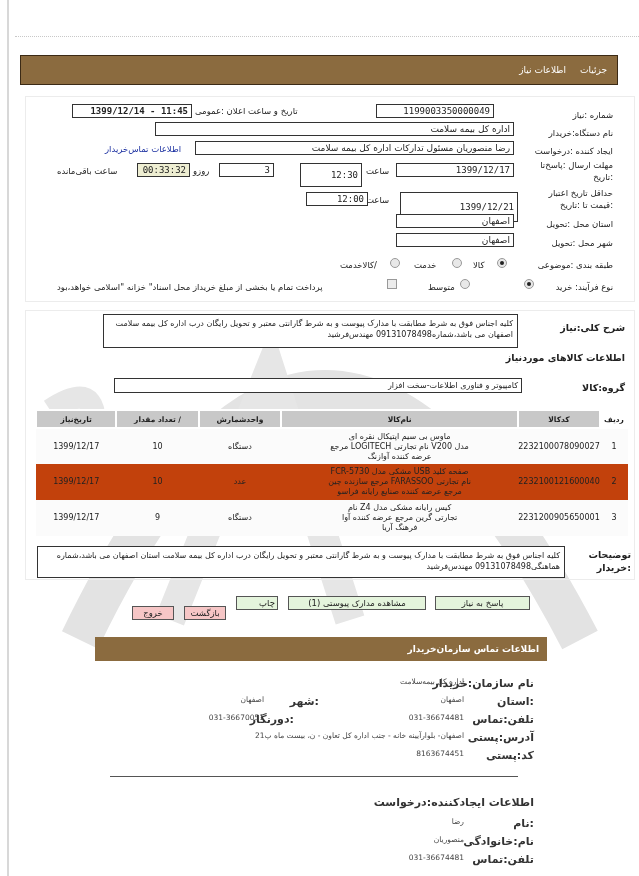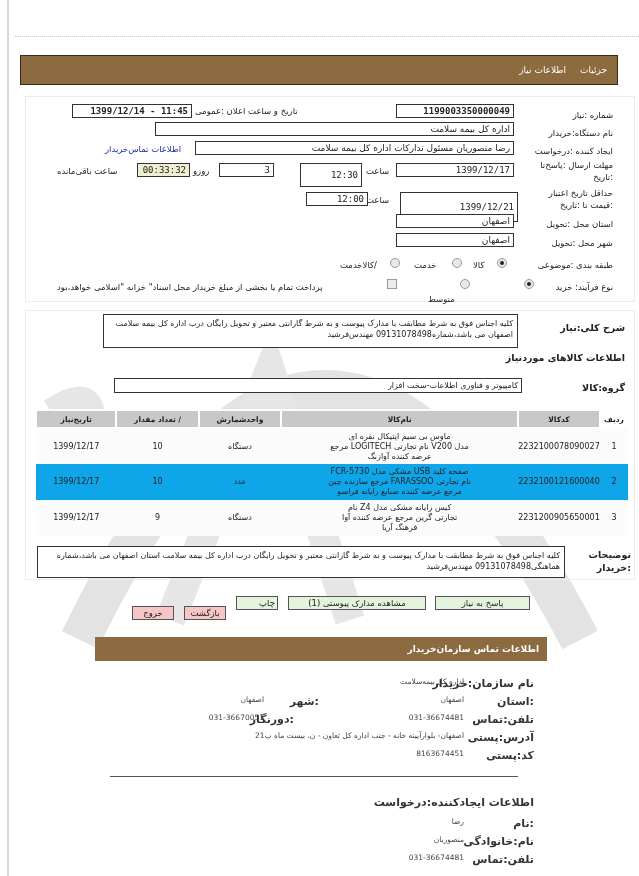--- a/index.html
+++ b/index.html
@@ -17,21 +17,21 @@
   .box.rt { justify-content: flex-start; }
   .timer { background: #eeeed2; }
   .link { position: absolute; color: #1a2fa0; font-size: 8.5px; white-space: nowrap; }
   .radio { position: absolute; width: 10px; height: 10px; border-radius: 50%; border: 1px solid #999; background: #e8e8e8; }
   .radio.on::after { content: ""; position: absolute; left: 2px; top: 2px; width: 4px; height: 4px; border-radius: 50%; background: #222; }
   .check { position: absolute; width: 10px; height: 10px; border: 1px solid #999; background: #ececec; }
   .bold { font-weight: bold; }
   table.items { position: absolute; left: 35px; top: 409px; width: 594px; border-collapse: collapse; font-size: 8px; direction: rtl; }
   table.items th { background: #c8c8c8; font-weight: bold; height: 18px; font-size: 7.5px; border: 2px solid #fff; }
   table.items td { text-align: center; vertical-align: middle; height: 36px; line-height: 10px; }
-  table.items tr.alt td { background: #0ea5e9; }
+  table.items tr.alt td { background: #c2410c; }
   table.items tr.plain td { background: #fbfbfb; }
   .btn { position: absolute; height: 14px; border: 1px solid #555; font-size: 8.5px; display: flex; align-items: center; justify-content: center; }
   .btn.green { background: #e4f4dc; }
   .btn.pink { background: #f6c6c6; margin-top: 10px; }
   .section-bar { position: absolute; left: 95px; top: 637px; width: 452px; height: 24px; background: #8b6b3f; display: flex; align-items: center; padding-right: 8px; }
   .section-bar span { color: #fff; font-size: 9px; font-weight: bold; }
   .info-lbl { position: absolute; font-size: 11px; font-weight: bold; color: #333; white-space: nowrap; }
   .info-val { position: absolute; font-size: 7.5px; color: #444; white-space: nowrap; }
   .hr { position: absolute; left: 110px; top: 776px; width: 408px; height: 1px; background: #555; }
 </style>
@@ -48,21 +48,21 @@
 
 <svg class="watermark" viewBox="0 0 600 460">
   <path d="M60 440 Q300 -60 560 440" fill="none" stroke="#e3e3e3" stroke-width="40"></path>
   <path d="M150 420 L250 170 L330 420" fill="none" stroke="#e6e6e6" stroke-width="30"></path>
   <path d="M30 210 Q90 170 70 260" fill="none" stroke="#e6e6e6" stroke-width="22"></path>
 </svg>
 
 <div class="panel" style="left:25px;top:96px;width:610px;height:206px;"></div>
 
 <span class="lbl" style="right:26px;top:110px;">شماره :نیاز</span>
-<div class="box ltr" style="left:396px;top:104px;width:118px;height:14px;font-weight:bold;">1199003350000049</div>
+<div class="box ltr" style="left:376px;top:104px;width:118px;height:14px;">1199003350000049</div>
 
 <span class="lbl" style="left:195px;top:106px;">تاریخ و ساعت اعلان :عمومی</span>
 <div class="box ltr" style="left:72px;top:104px;width:120px;height:14px;font-weight:bold;">1399/12/14 - 11:45</div>
 
 <span class="lbl" style="right:26px;top:128px;">نام دستگاه:خریدار</span>
 <div class="box rt" style="left:155px;top:122px;width:359px;height:14px;">اداره کل بیمه سلامت</div>
 
 <span class="lbl" style="right:26px;top:146px;">ایجاد کننده :درخواست</span>
 <div class="box rt" style="left:195px;top:141px;width:319px;height:14px;">رضا  منصوریان مسئول تدارکات اداره کل بیمه سلامت</div>
 <span class="link" style="left:105px;top:144px;">اطلاعات تماس‌خریدار</span>
@@ -94,21 +94,21 @@
 <span class="lbl" style="left:473px;top:260px;">کالا</span>
 <div class="radio" style="left:452px;top:258px;"></div>
 <span class="lbl" style="left:414px;top:260px;">خدمت</span>
 <div class="radio" style="left:390px;top:258px;"></div>
 <span class="lbl" style="left:340px;top:260px;">/کالاخدمت</span>
 
 <span class="lbl" style="right:26px;top:282px;">نوع فرآیند: خرید</span>
 <div class="radio on" style="left:524px;top:279px;"></div>
 <span class="lbl" style="left:487px;top:282px;margin-top:40px;">جزیی</span>
 <div class="radio" style="left:460px;top:279px;"></div>
-<span class="lbl" style="left:428px;top:282px;margin-top:12px;">متوسط</span>
+<span class="lbl" style="left:428px;top:282px;">متوسط</span>
 <div class="check" style="left:387px;top:279px;"></div>
 <span class="lbl" style="left:57px;top:282px;">پرداخت تمام یا بخشی از مبلغ خریداز محل اسناد" خزانه "اسلامی خواهد،بود</span>
 
 <div class="panel" style="left:25px;top:310px;width:610px;height:270px;"></div>
 
 <span class="lbl bold" style="right:14px;top:322px;font-size:9.5px;">شرح کلی:نیاز</span>
 <div class="box" style="left:103px;top:314px;width:415px;height:34px;white-space:normal;font-size:8px;line-height:11px;align-items:flex-start;padding:3px 4px;">کلیه اجناس فوق به شرط مطابقت با مدارک پیوست و به شرط گارانتی معتبر و تحویل رایگان درب اداره کل بیمه سلامت  اصفهان می باشد،شماره09131078498 مهندس‌فرشید</div>
 
 <span class="lbl bold" style="right:14px;top:352px;font-size:9.5px;">اطلاعات کالاهای موردنیاز</span>
 

